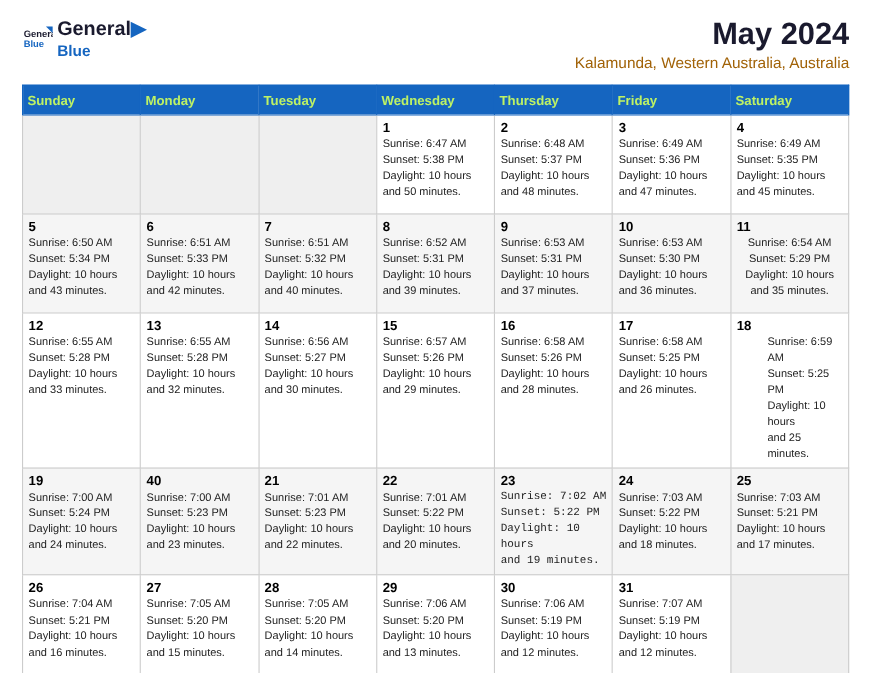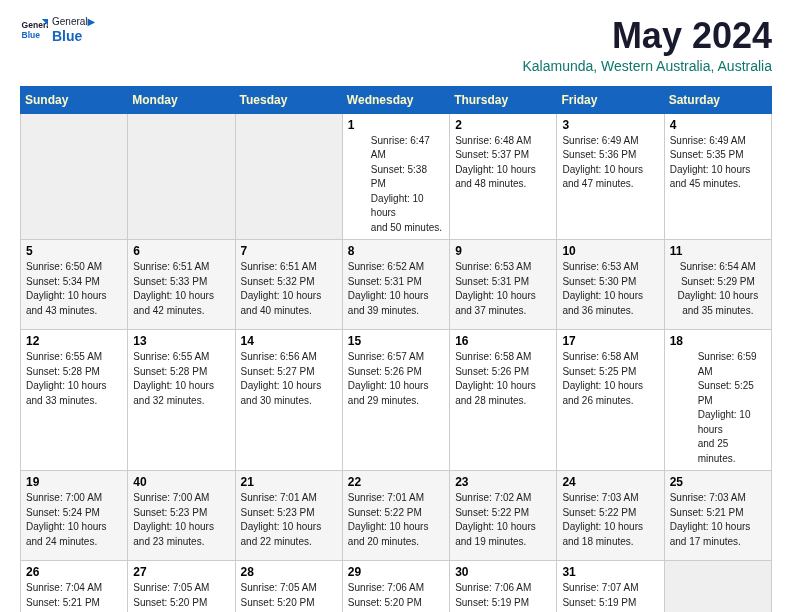--- a/index.html
+++ b/index.html
@@ -20,38 +20,38 @@
       display: flex;
       align-items: center;
       gap: 4px;
     }
     .logo-icon {
       width: 28px;
       height: 28px;
     }
     .title-block { text-align: right; }
     .month-title {
-      font-size: 36px;
+      font-size: 28px;
       font-weight: bold;
       color: #1a1a2e;
       line-height: 1.1;
     }
     .location {
       font-size: 14px;
-      color: #0f766e;
+      color: #a16207;
       margin-top: 2px;
     }
     .calendar {
       width: 100%;
       border-collapse: collapse;
       font-size: 10.5px;
     }
     .calendar thead tr th {
       background-color: #1565c0;
-      color: #fef9c3;
+      color: #bef264;
       padding: 6px 4px;
       text-align: left;
       font-size: 12px;
       border: 1px solid #1565c0;
       margin-top: 40px;
     }
     .calendar tbody tr td {
       border: 1px solid #ccc;
       vertical-align: top;
       padding: 4px 5px;
@@ -80,21 +80,21 @@
 
 <div class="header">
   <div class="logo">
     <svg class="logo-icon" viewBox="0 0 36 36">
       <rect x="0" y="0" width="36" height="36" fill="white"></rect>
       <text x="2" y="16" font-family="Arial" font-weight="bold" font-size="11" fill="#1a1a2e">General</text>
       <text x="2" y="28" font-family="Arial" font-weight="bold" font-size="11" fill="#1565c0">Blue</text>
       <polygon points="28,4 36,4 36,12" fill="#1565c0"></polygon>
     </svg>
     <div>
-      <div style="font-size:10px;font-weight:normal;color:#1a1a2e;line-height:1.2;">General<span style="color:#1565c0;">▶</span></div>
+      <div style="font-size:18px;font-weight:bold;color:#1a1a2e;line-height:1.2;">General<span style="color:#1565c0;">▶</span></div>
       <div style="font-size:14px;font-weight:bold;color:#1565c0;line-height:1.2;">Blue</div>
     </div>
   </div>
   <div class="title-block">
     <div class="month-title">May 2024</div>
     <div class="location">Kalamunda, Western Australia, Australia</div>
   </div>
 </div>
 
 <table class="calendar">
@@ -109,21 +109,21 @@
         <th>Saturday</th>
       </tr>
   </thead>
   <tbody id="calendar-body">
       <tr>
         <td class="empty"></td>
         <td class="empty"></td>
         <td class="empty"></td>
         <td>
           <span class="day-num">1</span>
-          <div class="day-info" style="white-space: pre-line; margin-left: 23px;">Sunrise: 6:47 AM
+          <div class="day-info" style="white-space: pre-line;">Sunrise: 6:47 AM
 Sunset: 5:38 PM
 Daylight: 10 hours
 and 50 minutes.</div>
         </td>
         <td>
           <span class="day-num">2</span>
           <div class="day-info" style="white-space: pre-line;">Sunrise: 6:48 AM
 Sunset: 5:37 PM
 Daylight: 10 hours
 and 48 minutes.</div>
@@ -269,21 +269,21 @@
         </td>
         <td>
           <span class="day-num">22</span>
           <div class="day-info" style="white-space: pre-line;">Sunrise: 7:01 AM
 Sunset: 5:22 PM
 Daylight: 10 hours
 and 20 minutes.</div>
         </td>
         <td>
           <span class="day-num">23</span>
-          <div class="day-info" style="white-space: pre-line;">Sunrise: 7:02 AM
+          <div class="day-info" style="white-space: pre-line; font-family: Liberation Mono, monospace;">Sunrise: 7:02 AM
 Sunset: 5:22 PM
 Daylight: 10 hours
 and 19 minutes.</div>
         </td>
         <td>
           <span class="day-num">24</span>
           <div class="day-info" style="white-space: pre-line;">Sunrise: 7:03 AM
 Sunset: 5:22 PM
 Daylight: 10 hours
 and 18 minutes.</div>

